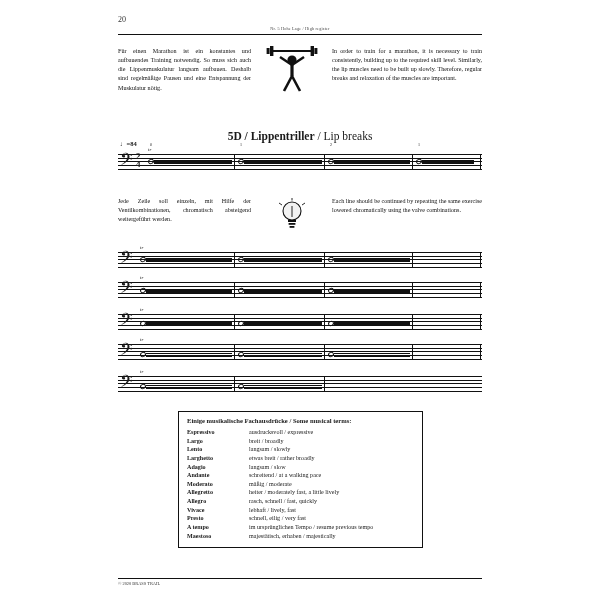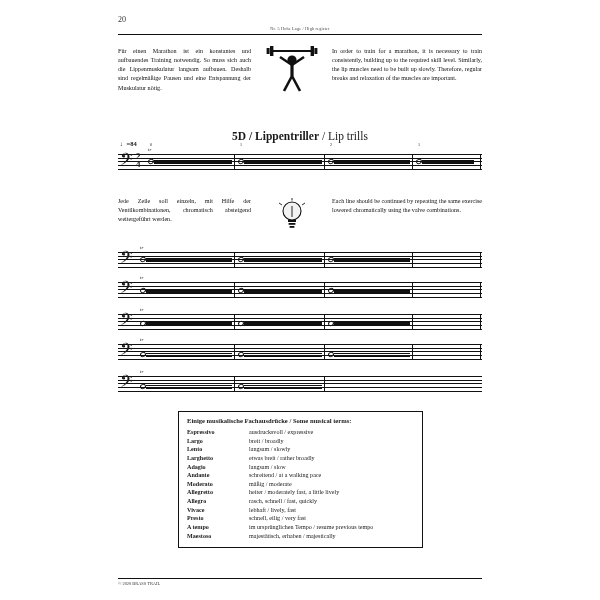--- a/index.html
+++ b/index.html
@@ -250,21 +250,21 @@
         <rect x="6" y="3" width="3.4" height="10" fill="#111"></rect>
         <rect x="46.6" y="3" width="3.4" height="10" fill="#111"></rect>
         <rect x="2.6" y="5" width="3" height="6" fill="#111"></rect>
         <rect x="50.4" y="5" width="3" height="6" fill="#111"></rect>
       </svg>
     </div>
     <div class="col right">In order to train for a marathon, it is necessary to train consistently, building up to the required skill level. Similarly, the lip muscles need to be built up slowly. Therefore, regular breaks and relaxation of the muscles are important.</div>
   </div>
 
   <div class="section-title">
-    <span class="bold">5D</span><span class="bold"> / </span><span class="bold">Lippentriller</span><span> / </span><span>Lip trills</span>
+    <span class="bold">5D</span><span class="bold"> / </span><span class="bold">Lippentriller</span><span> / </span><span>Lip breaks</span>
   </div>
 
   <div class="staff-block" style="top:150px;">
     <div class="tempo" style="left:2px; top:-10px;">♩<span>=84</span></div>
     <div class="staff">
       <div class="lines">
         <i style="top:0px"></i>
           <i style="top:3.7px"></i>
           <i style="top:7.4px"></i>
           <i style="top:11.1px"></i>

